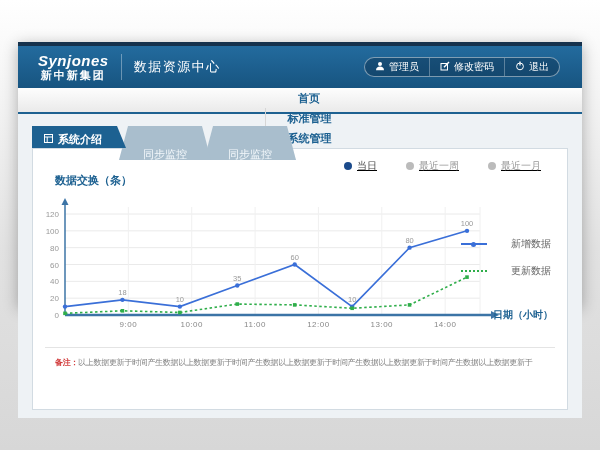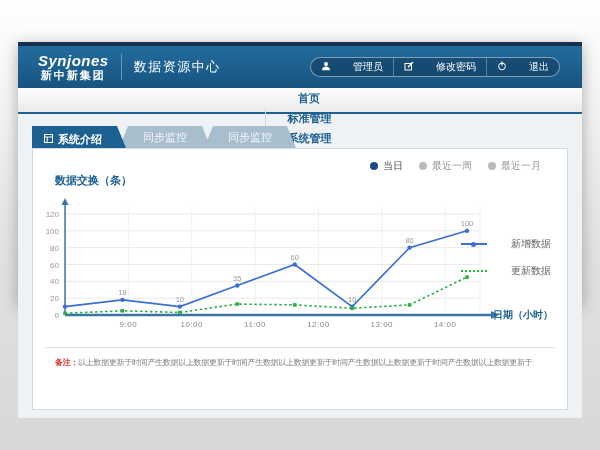--- a/index.html
+++ b/index.html
@@ -21,44 +21,44 @@
   .logo { margin-left:20px; text-align:center; line-height:1.1; cursor:pointer; }
   .logo-name { font-size:15px; font-weight:bold; font-style:italic; letter-spacing:.5px; }
   .logo-sub { font-size:11px; font-weight:bold; letter-spacing:2px; }
   .header-divider { width:1px; height:26px; background:rgba(255,255,255,.35); margin:0 12px; }
   .app-title { font-size:13px; letter-spacing:1.5px; }
   .user-pill {
     position:absolute; right:22px; top:11px; height:20px; display:flex; align-items:center;
     background:rgba(8,38,64,.35); border:1px solid rgba(255,255,255,.45);
     border-radius:11px; font-size:10px;
   }
-  .user-pill .item { display:flex; align-items:center; gap:22px; padding:0 10px; cursor:pointer; height:100%; }
+  .user-pill .item { display:flex; align-items:center; gap:4px; padding:0 10px; cursor:pointer; height:100%; }
   .user-pill .item + .item { border-left:1px solid rgba(255,255,255,.3); }
   .navbar {
     height:26px; background:linear-gradient(#fdfdfd, #eaeaea);
     border-bottom:2px solid #1d6191; display:flex; align-items:center; padding-left:18px;flex-direction:column;
   }
   .nav-item { color:#1d6191; font-size:11px; font-weight:bold; padding:0 22px; line-height:20px; cursor:pointer; }
   .nav-item + .nav-item { border-left:1px solid #d6d6d6; }
   .content { background:#eef2f5; height:304px; padding:12px 14px 0; }
   .tabs { display:flex; height:22px; }
   .tab { font-size:11px; line-height:22px; cursor:pointer; color:#fff; white-space:nowrap; }
   .tab.active {
     background:#1d6191; font-weight:bold; display:flex; align-items:center; gap:5px;
     padding:4px 24px 0 12px; clip-path:polygon(0 0, calc(100% - 9px) 0, 100% 100%, 0 100%);
     z-index:3;
   }
   .tab.inactive {
-    background:#a9becd; color:#f3f8fb; padding:0 24px; margin-left:-7px;
+    background:#a9becd; color:#f3f8fb; padding:17px 24px; margin-left:-7px;
     clip-path:polygon(9px 0, calc(100% - 9px) 0, 100% 100%, 0 100%);
     z-index:2;
   }
   .tab.inactive + .tab.inactive { z-index:1; }
   .card { position:relative; background:#fff; border:1px solid #d2dbe2; height:262px; }
-  .radio-group { position:absolute; top:10px; right:26px; display:flex; gap:16px; align-items:center; }
+  .radio-group { position:absolute; top:10px; right:26px; display:flex; gap:29px; align-items:center;text-decoration:underline; }
   .radio { display:flex; align-items:center; gap:5px; font-size:10px; color:#999; cursor:pointer; }
   .radio .dot { width:8px; height:8px; border-radius:50%; background:#bbbbbb; }
   .radio.selected .dot { background:#1b4a8b; }
   .radio.selected { color:#444; }
   .ylabel { position:absolute; left:22px; top:24px; color:#1d6191; font-size:11px; font-weight:bold; }
   .chart-wrap { position:absolute; left:0; top:44px; width:533px; height:140px; }
   svg text { font-family:"Liberation Sans","DejaVu Sans",sans-serif; }
   .xlabel { position:absolute; left:460px; top:159px; color:#1d6191; font-size:10px; font-weight:bold; white-space:nowrap; }
   .chart-legend { position:absolute; right:16px; top:88px; display:flex; flex-direction:column; gap:13px; }
   .legend-item { display:flex; align-items:center; gap:24px; font-size:10px; color:#666; cursor:pointer; }

